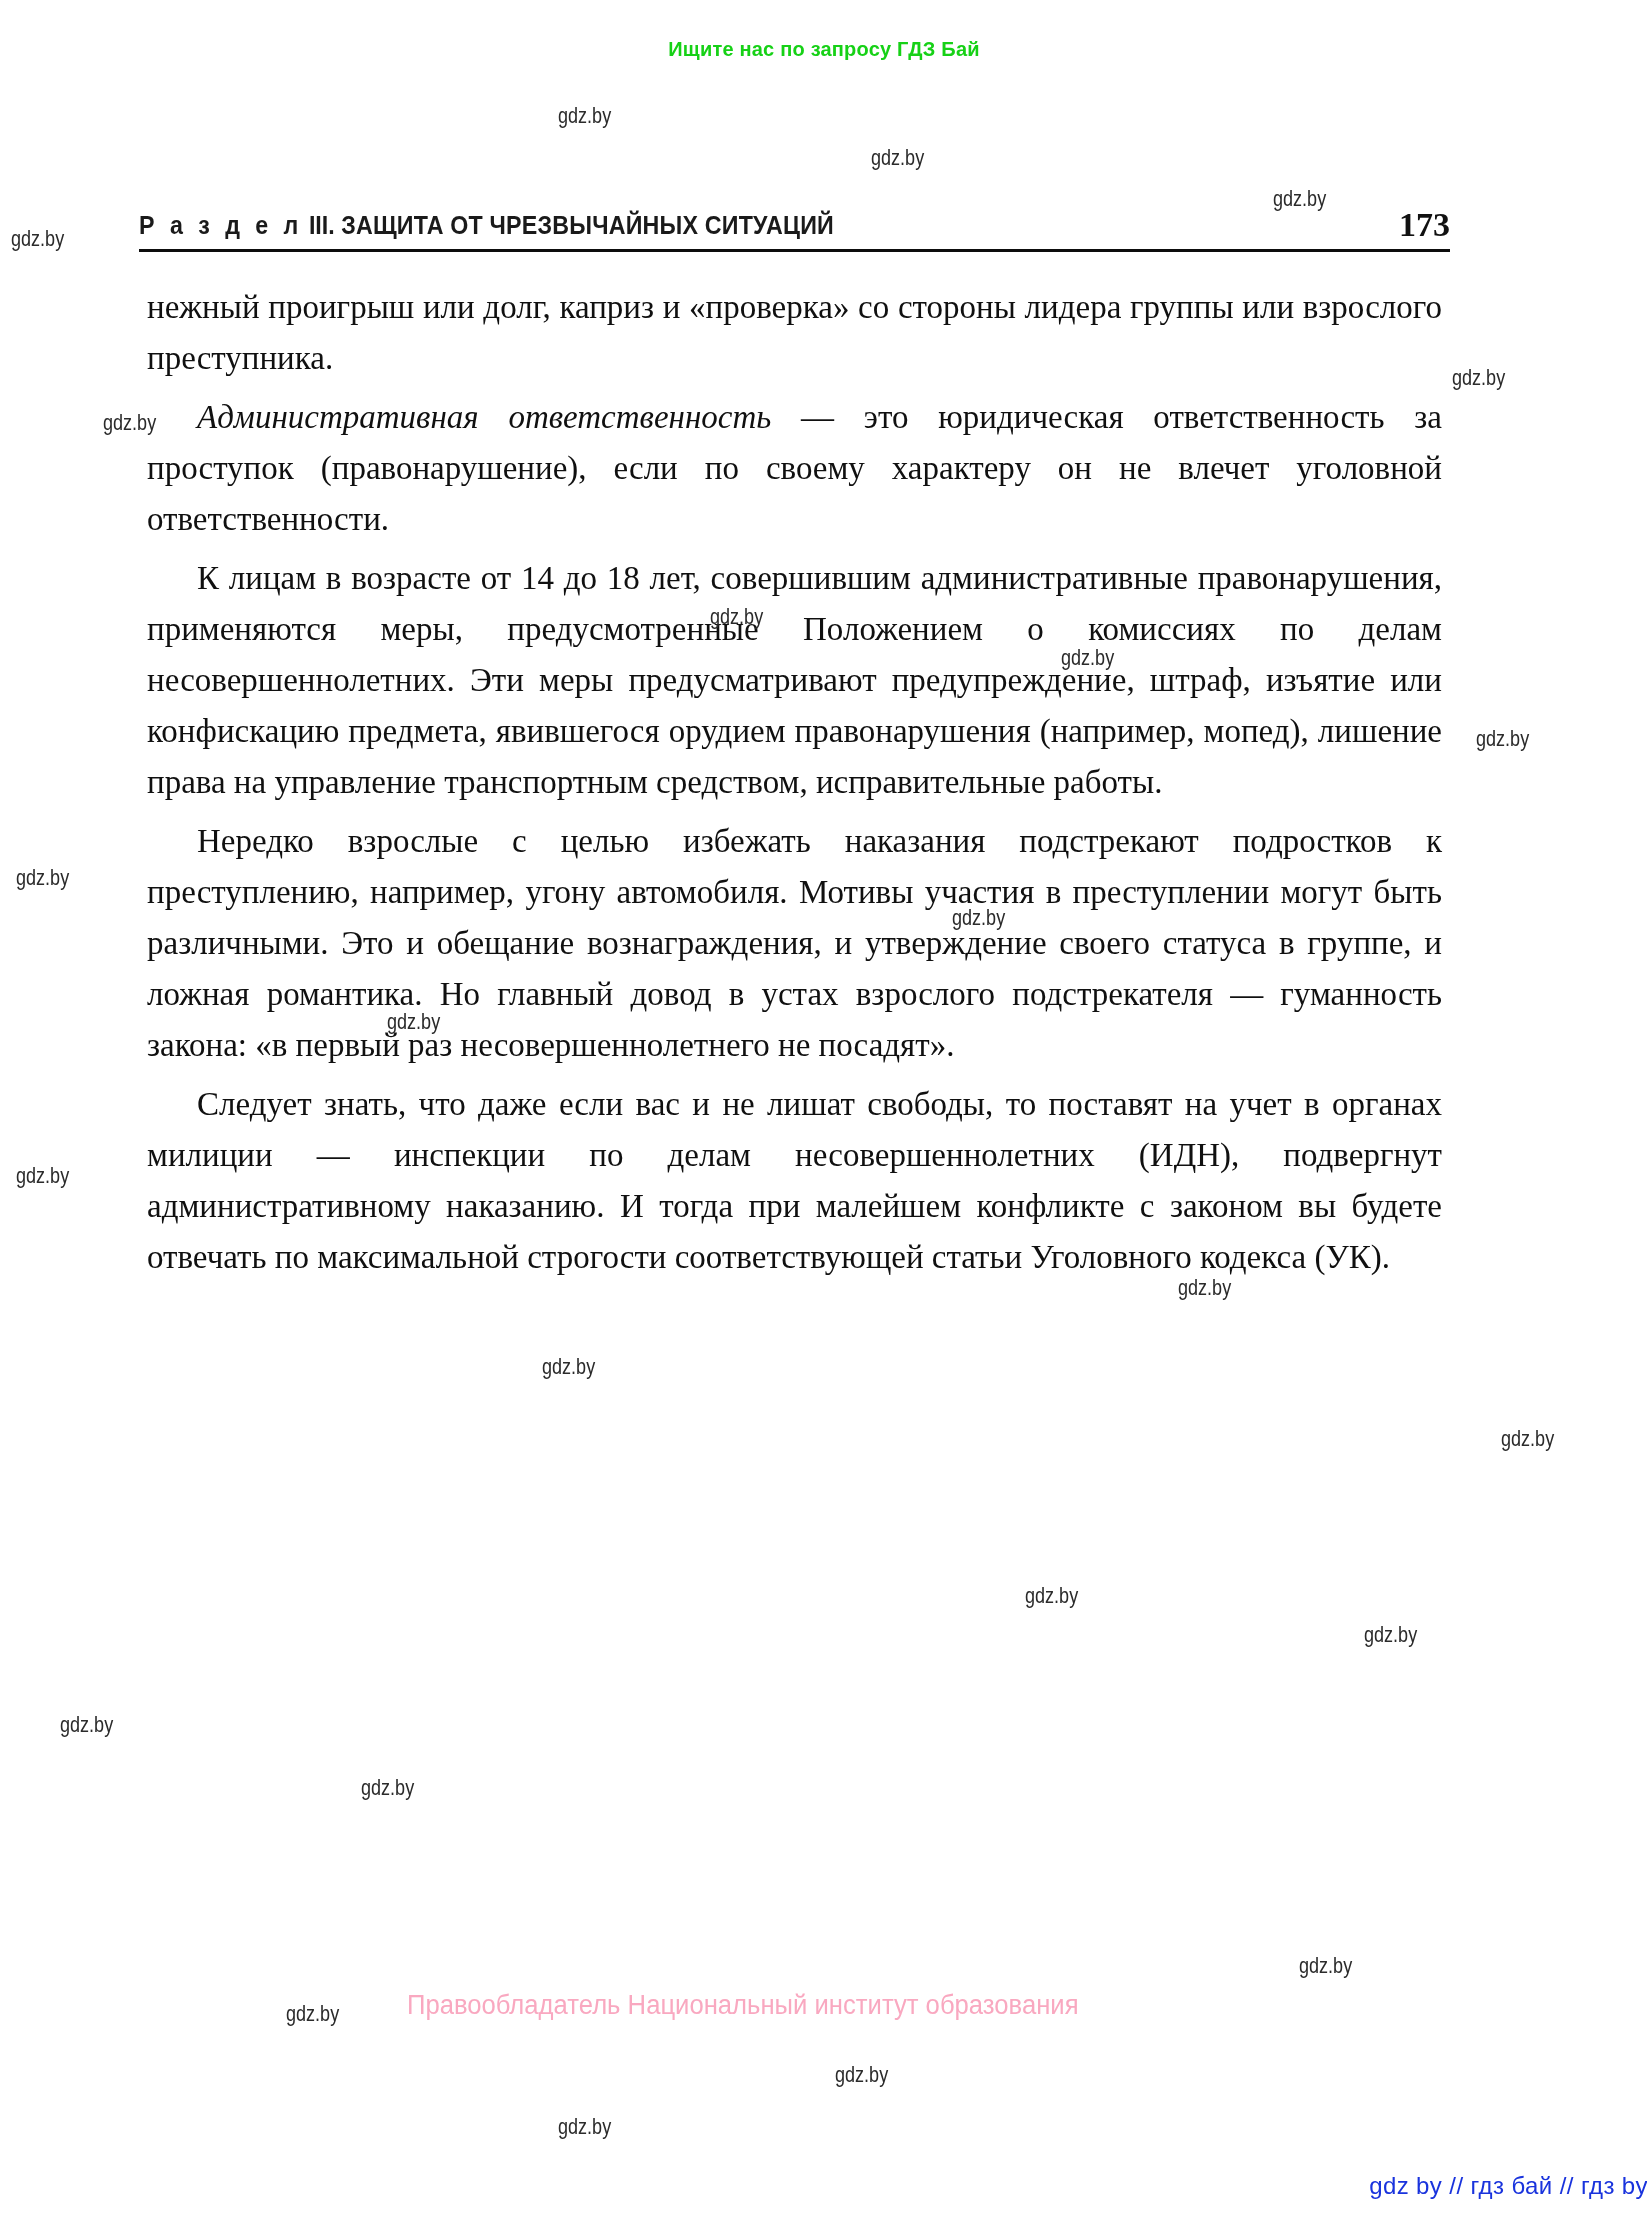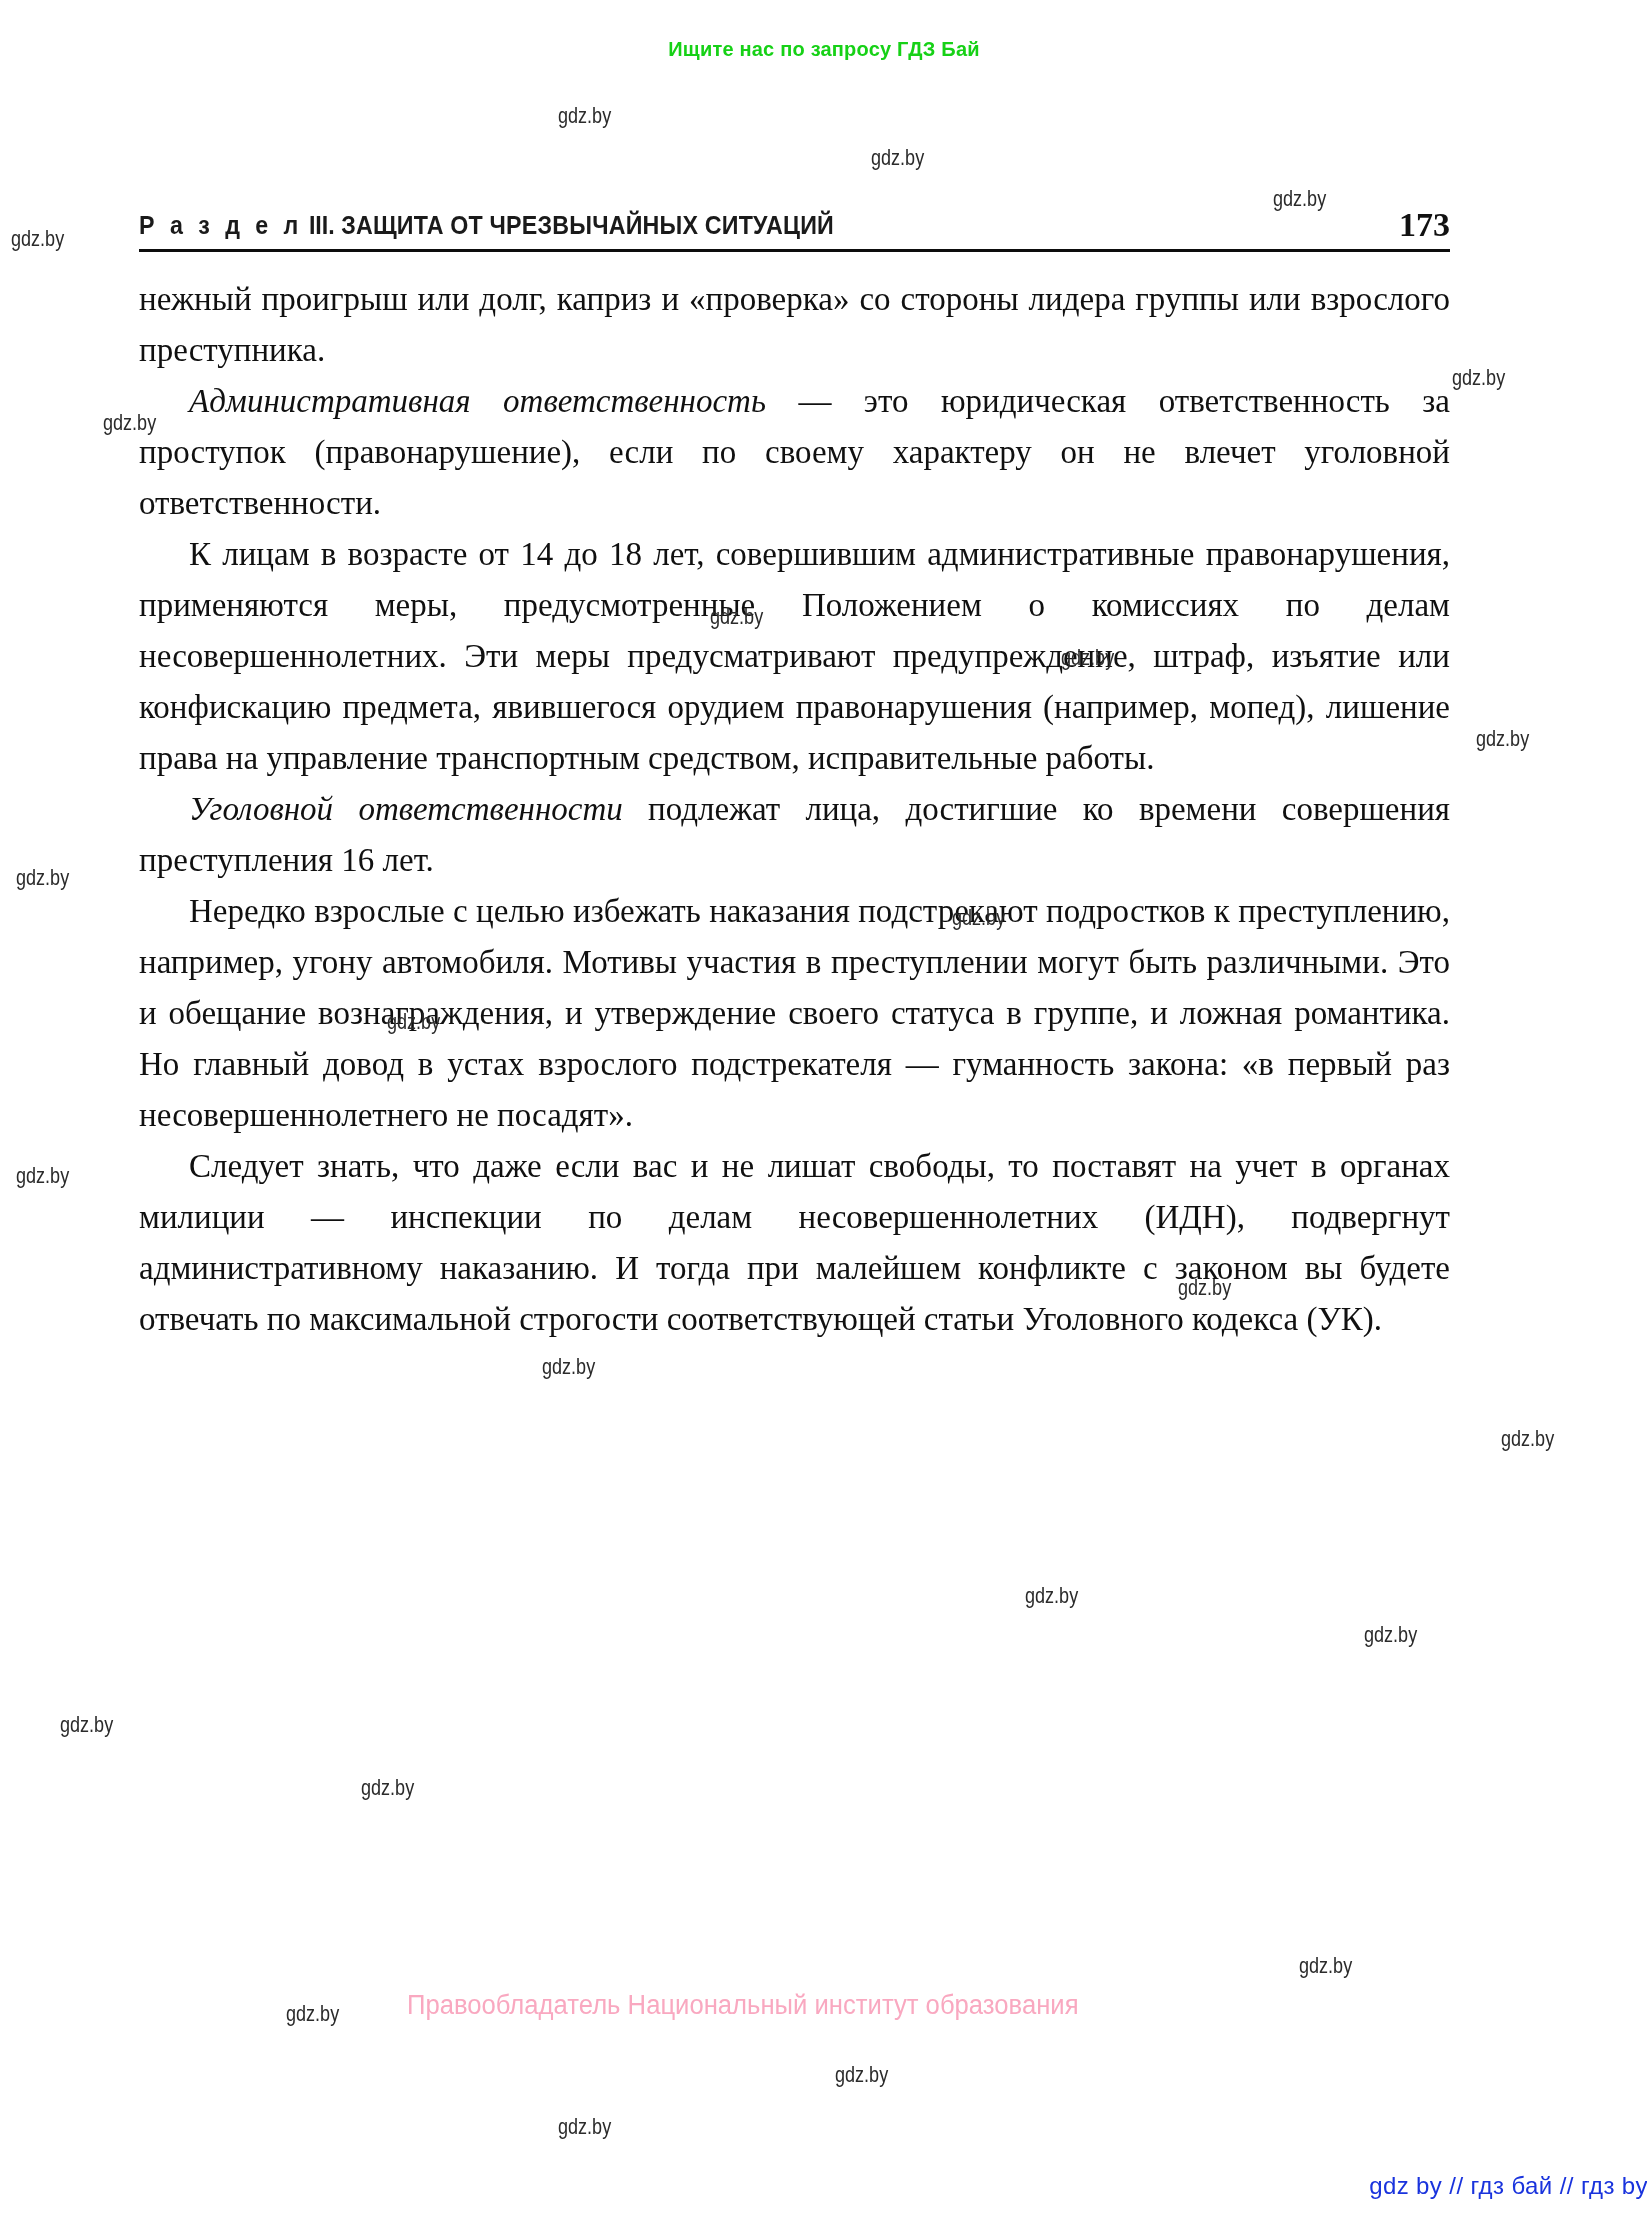--- a/index.html
+++ b/index.html
@@ -85,21 +85,21 @@
     left: 139px;
     width: 1311px;
     font-size: 33px;
     line-height: 51px;
     text-align: justify;
     text-align-last: left;
     color: #101010;
     font-family: "Liberation Serif", "DejaVu Serif", serif;
   }
   .text-col p {
-    margin: 0;
+    margin: 8px;
     padding: 0;
     hyphens: manual;
     -webkit-hyphens: manual;
   }
   .text-col p.indent {
     text-indent: 50px;
   }
   .text-col .term {
     font-style: italic;
   }
@@ -151,21 +151,20 @@
 <div class="page-head">
   <div class="head-title"><span class="sec-word">Р а з д е л</span><span class="sec-num">III.</span> <span class="sec-rest">ЗАЩИТА ОТ ЧРЕЗВЫЧАЙНЫХ СИТУАЦИЙ</span></div>
   <div class="head-pageno">173</div>
 </div>
 <div class="head-rule"></div>
 
 <div class="text-col" id="text-col">
     <p class="">нежный проигрыш или долг, каприз и «проверка» со стороны лидера группы или взрослого преступника.</p>
     <p class="indent"><span class="term">Административная ответственность</span><span> — это юридическая ответственность за проступок (правонарушение), если по своему характеру он не влечет уголовной ответственности.</span></p>
     <p class="indent">К лицам в возрасте от 14 до 18 лет, совершившим административные правонарушения, применяются меры, предусмотренные Положением о комиссиях по делам несовершеннолетних. Эти меры предусматривают предупреждение, штраф, изъятие или конфискацию предмета, явившегося орудием правонарушения (например, мопед), лишение права на управление транспортным средством, исправительные работы.</p>
-    <p class="indent"><span class="term">Уголовной ответственности</span><span> подлежат лица, достигшие ко времени совершения преступления 16 лет.</span></p>
     <p class="indent">Нередко взрослые с целью избежать наказания подстрекают подростков к преступлению, например, угону автомобиля. Мотивы участия в преступлении могут быть различными. Это и обещание вознаграждения, и утверждение своего статуса в группе, и ложная романтика. Но главный довод в устах взрослого подстрекателя — гуманность закона: «в первый раз несовершеннолетнего не посадят».</p>
     <p class="indent">Следует знать, что даже если вас и не лишат свободы, то поставят на учет в органах милиции — инспекции по делам несовершеннолетних (ИДН), подвергнут административному наказанию. И тогда при малейшем конфликте с законом вы будете отвечать по максимальной строгости соответствующей статьи Уголовного кодекса (УК).</p>
   </div>
 
 <div id="wm-layer">
     <div class="wm sz-md" style="left: 558px; top: 103px;">gdz.by</div>
     <div class="wm sz-md" style="left: 871px; top: 145px;">gdz.by</div>
     <div class="wm sz-md" style="left: 1273px; top: 186px;">gdz.by</div>
     <div class="wm sz-md" style="left: 11.3px; top: 226px;">gdz.by</div>
     <div class="wm sz-md" style="left: 1452px; top: 365px;">gdz.by</div>

